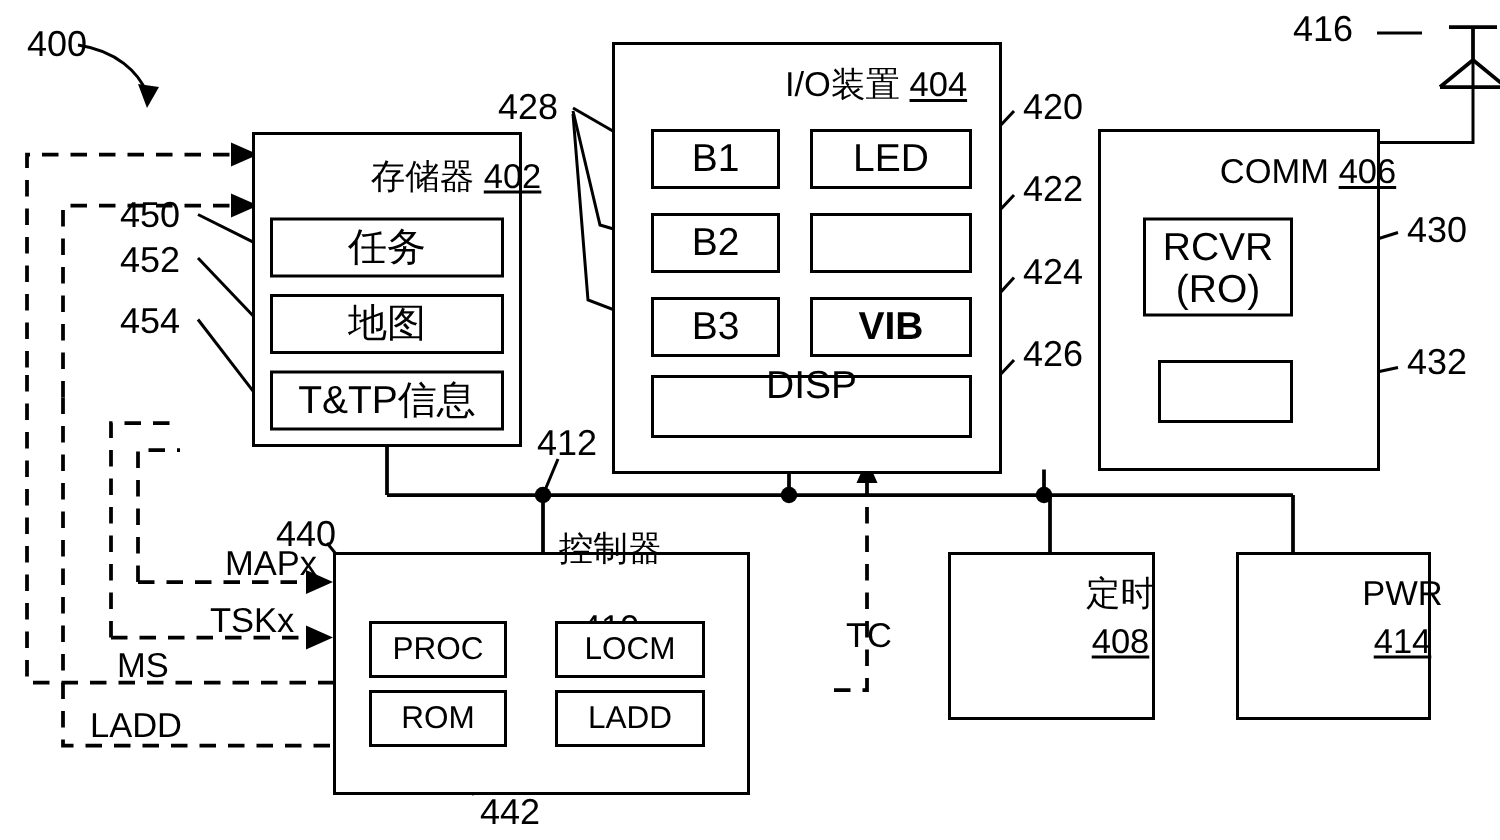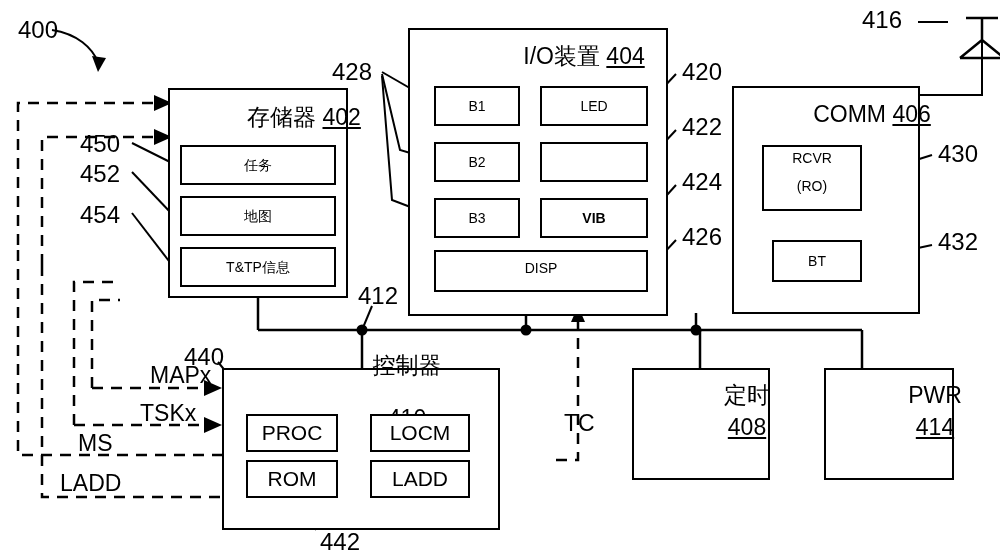--- a/index.html
+++ b/index.html
@@ -31,21 +31,21 @@
 
   svg.wires {
     position:absolute; left:0; top:0; width:1000px; height:560px;
     pointer-events:none;
   }
   .solid { stroke:#000; stroke-width:2.5; fill:none; }
   .thin  { stroke:#000; stroke-width:2; fill:none; }
   .dash  { stroke:#000; stroke-width:2.5; fill:none; stroke-dasharray:11 8; }
   .dot   { fill:#000; }
   .t21 { font-size:21px; }
-  .t22 { font-size:14px; }
+  .t22 { font-size:26px; }
   .t23 { font-size:23px;margin-left:46px; }
   .t24 { font-size:24px; }
 </style>
 </head>
 <body>
 
 <div id="root">
 
   <svg class="wires">
 
@@ -158,39 +158,38 @@
 
   <div class="box" style="left:540px; top:86px; width:108px; height:40px;"></div>
   <div class="lbl t22 ctr" style="left:540px; top:86px; width:108px; height:40px;">LED</div>
 
   <div class="box" style="left:540px; top:142px; width:108px; height:40px;"></div>
 
   <div class="box" style="left:540px; top:198px; width:108px; height:40px;"></div>
   <div class="lbl t22 ctr" style="left:540px; top:198px; width:108px; height:40px;font-weight:bold;">VIB</div>
 
   <div class="box" style="left:434px; top:250px; width:214px; height:42px;"></div>
-  <div class="lbl t22 ctr" style="left:434px; top:247px; width:214px; height:42px;">DISP</div>
+  <div class="lbl t22 ctr" style="left:434px; top:236px; width:214px; height:42px;">DISP</div>
 
   <div class="lbl t24" style="left:332px; top:58px;">428</div>
   <div class="lbl t24" style="left:682px; top:58px;">420</div>
   <div class="lbl t24" style="left:682px; top:113px;">422</div>
   <div class="lbl t24" style="left:682px; top:168px;">424</div>
   <div class="lbl t24" style="left:682px; top:223px;">426</div>
 
   <div class="box" style="left:732px; top:86px; width:188px; height:228px;"></div>
   <div class="lbl t23 ctr" style="left:732px; top:100px; width:188px; height:28px;">
     <span>COMM</span>&nbsp;<span class="u">406</span>
   </div>
 
   <div class="box" style="left:762px; top:145px; width:100px; height:66px;"></div>
   <div class="lbl t22" style="left:762px; top:150px; width:100px; text-align:center;">RCVR</div>
   <div class="lbl t22" style="left:762px; top:178px; width:100px; text-align:center;">(RO)</div>
 
   <div class="box" style="left:772px; top:240px; width:90px; height:42px;"></div>
-  <div class="lbl t22 ctr" style="left:772px; top:240px; width:90px; height:42px;">BT</div>
 
   <div class="lbl t24" style="left:938px; top:140px;">430</div>
   <div class="lbl t24" style="left:938px; top:228px;">432</div>
 
   <div class="box" style="left:222px; top:368px; width:278px; height:162px;"></div>
   <div class="lbl t23 ctr" style="left:222px; top:378px; width:278px; height:28px;flex-direction:column;">
     <span>控制器</span>&nbsp;<span class="u">410</span>
   </div>
 
   <div class="box" style="left:246px; top:414px; width:92px; height:38px;"></div>

